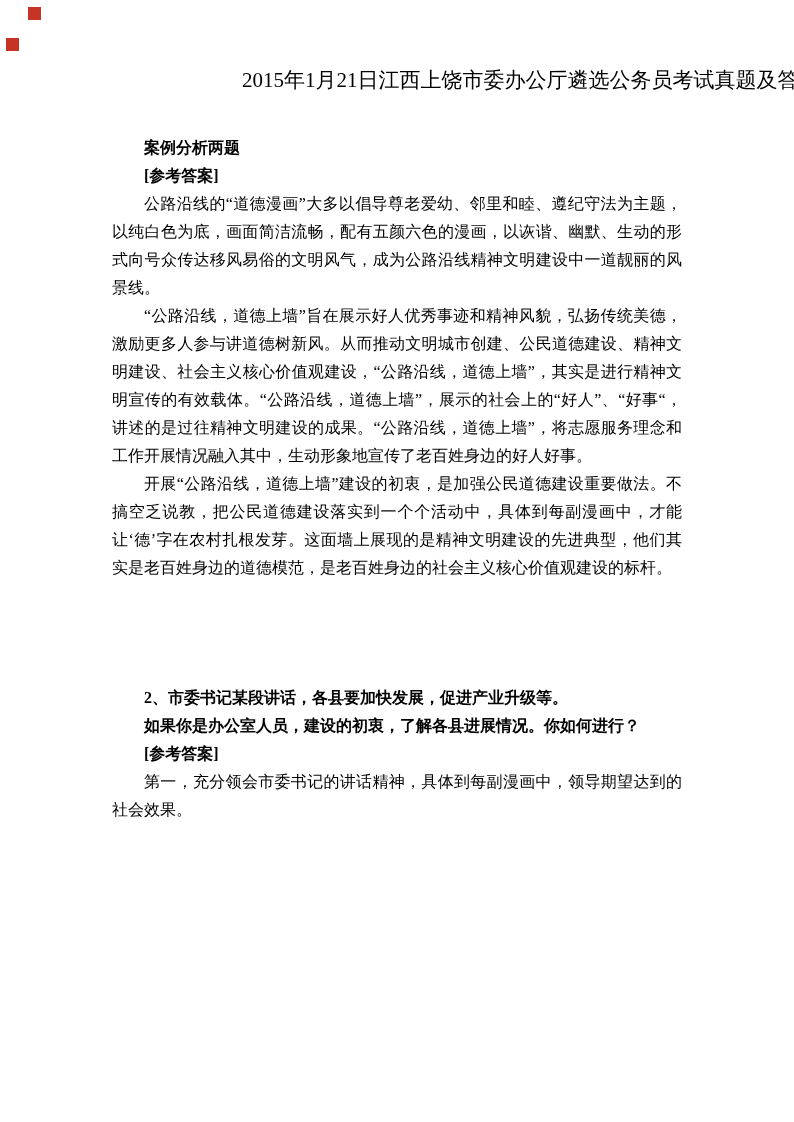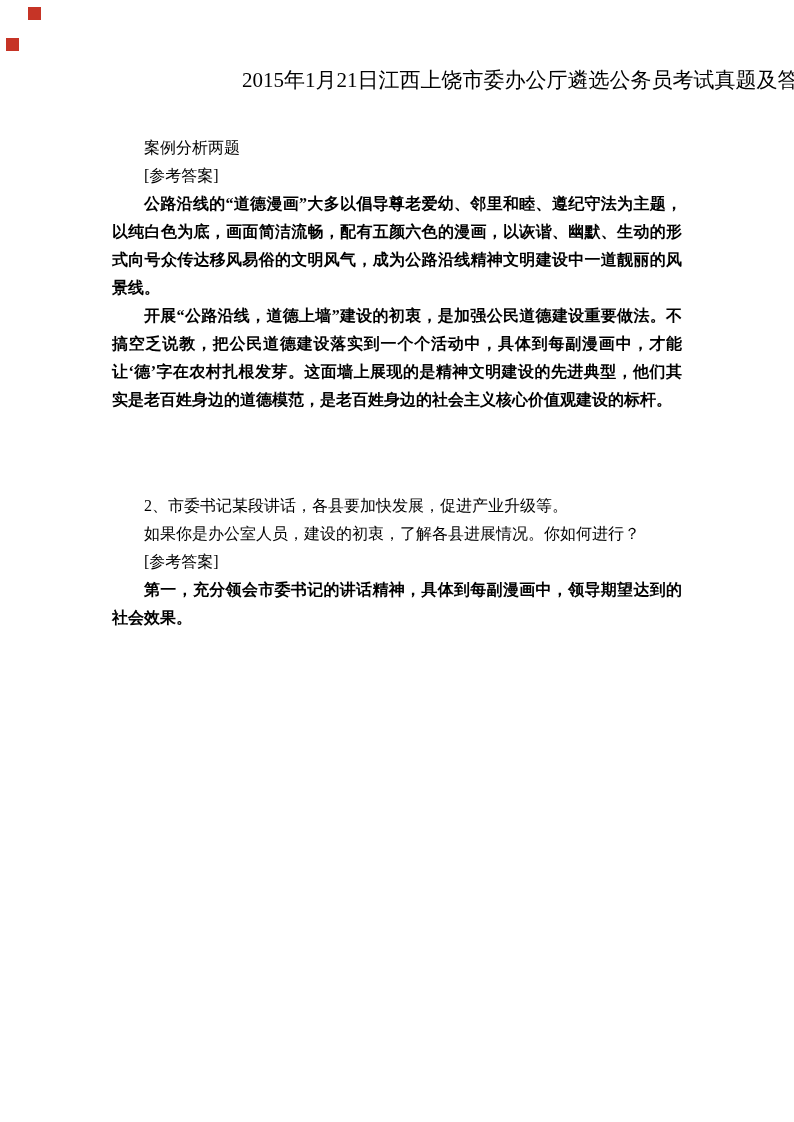--- a/index.html
+++ b/index.html
@@ -33,42 +33,42 @@
     text-align: center;
     padding-left: 130px;
     margin: 0 0 38px 0;
   }
   .line, .para {
     font-size: 16px;
     line-height: 28px;
     margin: 0;
     text-indent: 2em;
     text-align: justify;
-    font-weight: bold;
   }
-  .bold { font-weight: normal; }
-  .q2-block { margin-top: 78px; }
+  .bold { font-weight: bold; }
+  .q2-block { margin-top: 102px; }
 </style>
 </head>
 <body>
 
 <div id="marker-1" class="red-marker" style="background-color: rgb(198, 52, 38);"></div>
 <div id="marker-2" class="red-marker" style="background-color: rgb(198, 52, 38);"></div>
 
 <div class="content">
 
   <h1 class="doc-title">2015年1月21日江西上饶市委办公厅遴选公务员考试真题及答案</h1>
 
   <p class="line bold">案例分析两题</p>
 
 
   <p class="line bold">[参考答案]</p>
 
   <p class="para">公路沿线的“道德漫画”大多以倡导尊老爱幼、邻里和睦、遵纪守法为主题，以纯白色为底，画面简洁流畅，配有五颜六色的漫画，以诙谐、幽默、生动的形式向号众传达移风易俗的文明风气，成为公路沿线精神文明建设中一道靓丽的风景线。</p>
 
+  <p class="para">“公路沿线，道德上墙”旨在展示好人优秀事迹和精神风貌，弘扬传统美德，激励更多人参与讲道德树新风。从而推动文明城市创建、公民道德建设、精神文明建设、社会主义核心价值观建设，“公路沿线，道德上墙”，其实是进行精神文明宣传的有效载体。“公路沿线，道德上墙”，展示的社会上的“好人”、“好事“，讲述的是过往精神文明建设的成果。“公路沿线，道德上墙”，将志愿服务理念和工作开展情况融入其中，生动形象地宣传了老百姓身边的好人好事。</p>
 
   <p class="para">开展“公路沿线，道德上墙”建设的初衷，是加强公民道德建设重要做法。不搞空乏说教，把公民道德建设落实到一个个活动中，具体到每副漫画中，才能让‘德’字在农村扎根发芽。这面墙上展现的是精神文明建设的先进典型，他们其实是老百姓身边的道德模范，是老百姓身边的社会主义核心价值观建设的标杆。</p>
 
   <div class="q2-block">
     <p class="line bold">2、市委书记某段讲话，各县要加快发展，促进产业升级等。</p>
 
     <p class="line bold">如果你是办公室人员，建设的初衷，了解各县进展情况。你如何进行？</p>
 
     <p class="line bold">[参考答案]</p>
 

